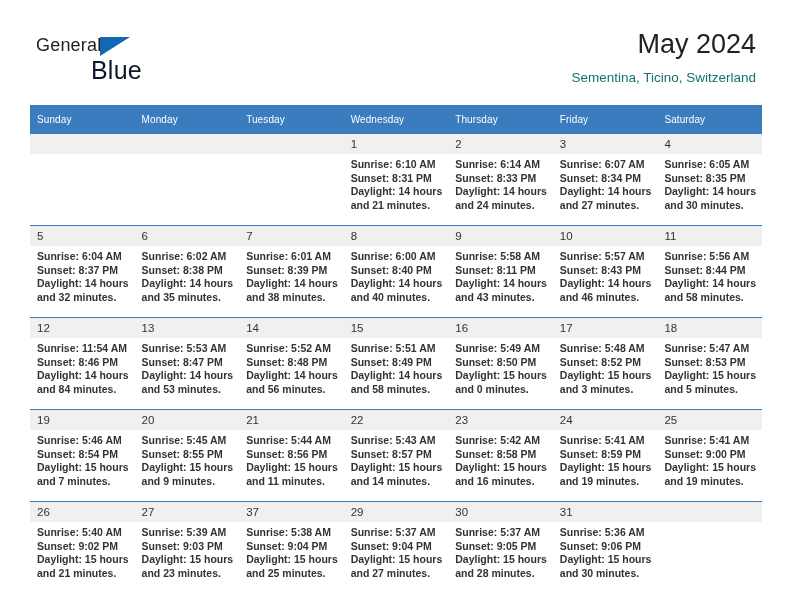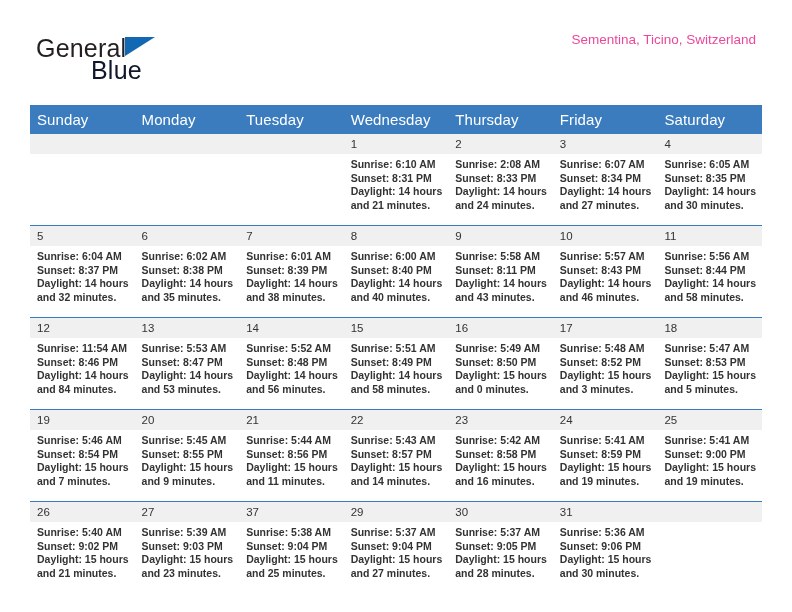--- a/index.html
+++ b/index.html
@@ -29,21 +29,21 @@
     width: 792px;
     height: 104px;
   }
   .brand {
     position: absolute;
     left: 36px;
     top: 36px;
     line-height: 1;
   }
   .brand-general {
-    font-size: 25px;
+    font-size: 18px;
     color: #231f20;
     letter-spacing: 0.2px;
     display: inline-block;
   }
   .brand-triangle {
     display: inline-block;
     width: 0;
     height: 0;
     border-left: 30px solid #1268b3;
     border-bottom: 19px solid transparent;
@@ -67,38 +67,38 @@
   }
   .cal-title {
     font-size: 27px;
     color: #222222;
     line-height: 1.1;
     font-weight: normal;
     margin: 0;
   }
   .cal-subtitle {
     font-size: 13.5px;
-    color: #ec4899;
-    margin-top: 2px;
+    color: #0f766e;
+    margin-top: 10px;
     font-weight: normal;
   }
 
   
   .calendar {
     position: absolute;
     left: 30px;
     top: 105px;
     width: 732px;
     border-collapse: collapse;
     table-layout: fixed;
   }
   .calendar th {
     background: #3a7cbe;
     color: #ffffff;
-    font-size: 15px;
+    font-size: 10px;
     font-weight: normal;
     text-align: left;
     padding: 5px 0 5px 7px;
     height: 18px;
     letter-spacing: 0.1px;
   }
   .calendar td {
     vertical-align: top;
     padding: 0;
     height: 91px;
@@ -137,20 +137,21 @@
 <div class="page">
 
   <div class="header">
 
     <div class="brand">
       <span class="brand-general">General</span><span class="brand-triangle"></span>
       <span class="brand-blue">Blue</span>
     </div>
 
     <div class="title-block">
+      <h1 class="cal-title">May 2024</h1>
       <div class="cal-subtitle">Sementina, Ticino, Switzerland</div>
     </div>
 
   </div>
 
   <table class="calendar">
     <thead>
       <tr>
         <th>Sunday</th>
         <th>Monday</th>
@@ -177,21 +178,21 @@
             <div class="info">
               <div>Sunrise: 6:10 AM</div>
               <div>Sunset: 8:31 PM</div>
               <div>Daylight: 14 hours</div>
               <div>and 21 minutes.</div>
             </div>
           </td>
           <td>
             <span class="daynum">2</span>
             <div class="info">
-              <div>Sunrise: 2:08 AM</div>
+              <div>Sunrise: 6:14 AM</div>
               <div>Sunset: 8:33 PM</div>
               <div>Daylight: 14 hours</div>
               <div>and 24 minutes.</div>
             </div>
           </td>
           <td>
             <span class="daynum">3</span>
             <div class="info">
               <div>Sunrise: 6:07 AM</div>
               <div>Sunset: 8:34 PM</div>

